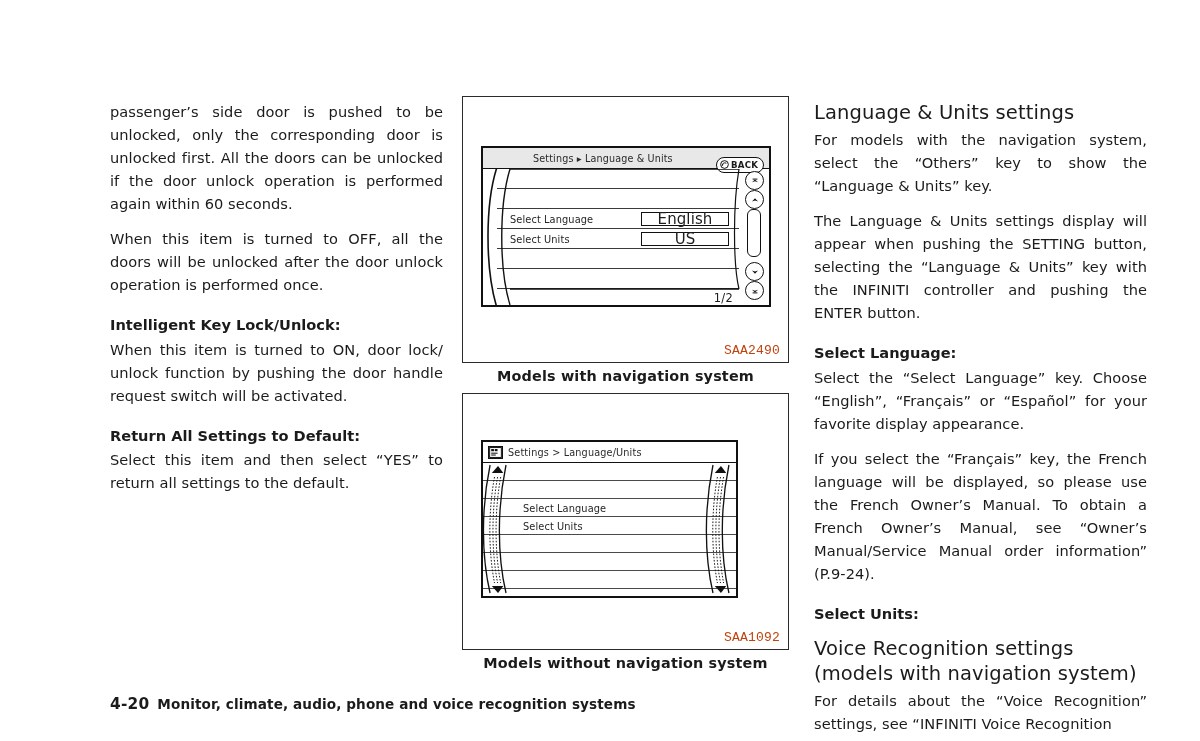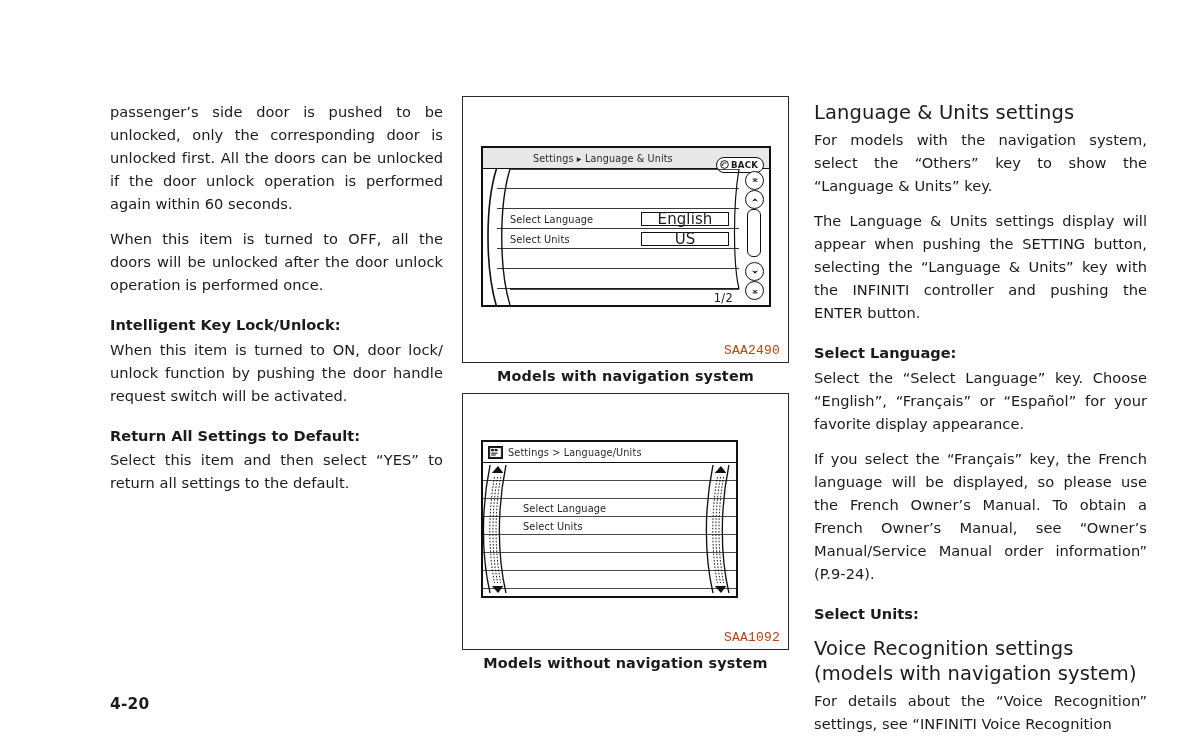--- a/index.html
+++ b/index.html
@@ -482,15 +482,16 @@
     <p class="body">If you select the “Français” key, the French language will be displayed, so please use the French Owner’s Manual. To obtain a French Owner’s Manual, see “Owner’s Manual/Service Manual order information” (P.9-24).</p>
     <div class="spacer-sm"></div>
     <h3 class="sub">Select Units:</h3>
     <div class="spacer-md"></div>
     <h2 class="head">Voice Recognition settings (models with navigation system)</h2>
     <p class="body last">For details about the “Voice Recognition” settings, see “INFINITI Voice Recognition</p>
   </div>
 
   <div class="footer">
     <span class="footer-page">4-20</span>
+    <span class="footer-title">Monitor, climate, audio, phone and voice recognition systems</span>
   </div>
 
 </div>
 
 </body></html>

